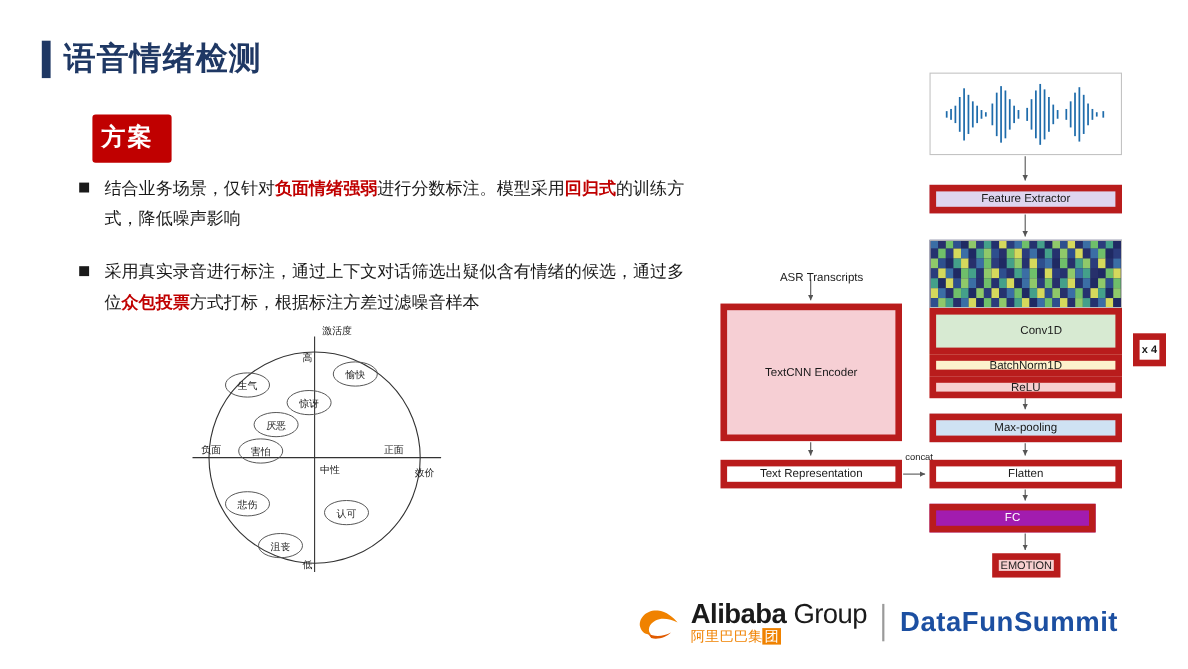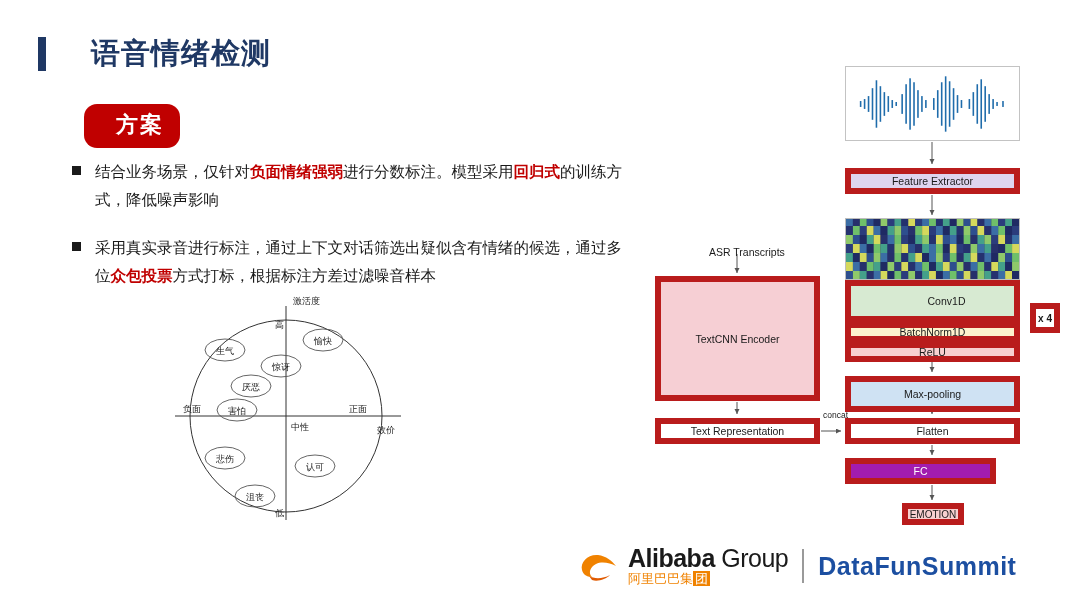--- a/index.html
+++ b/index.html
@@ -21,21 +21,20 @@
     height: 608px;
   }
 
   
   .title-wrap {
     position: absolute;
     left: 38px;
     top: 34px;
     display: flex;
     align-items: center;
-    gap: 33px;
   }
   .title-bar {
     width: 8px;
     height: 34px;
     background: #1f3864;
     margin-right: 12px;
   }
   .title-text {
     font-size: 29px;
     font-weight: bold;
@@ -45,22 +44,22 @@
 
   
   .badge {
     position: absolute;
     left: 84px;
     top: 104px;
     background: #c00000;
     color: #ffffff;
     font-size: 22px;
     font-weight: bold;
-    padding: 6px 16px 8px 32px;
-    border-radius: 13px;
+    padding: 6px 16px 8px 8px;
+    border-radius: 3px;
     letter-spacing: 2px;
   }
 
   
   .bullets {
     position: absolute;
     left: 72px;
     top: 158px;
     width: 560px;
   }
@@ -139,21 +138,21 @@
   }
   .relu-box {
     left: 200px; top: 284px; width: 175px; height: 20px;
     background: #f7cfcf;
   }
   .x4-box {
     left: 385px; top: 245px; width: 30px; height: 30px;
     background: #ffffff; font-weight: bold; font-size: 10px;
   }
   .max-box {
-    left: 200px; top: 318px; width: 175px; height: 36px;
+    left: 200px; top: 318px; width: 175px; height: 26px;
     background: #cfe2f3;
   }
   .flatten-box {
     left: 200px; top: 360px; width: 175px; height: 26px;
     background: #ffffff;
   }
   .fc-box {
     left: 200px; top: 400px; width: 151px; height: 26px;
     background: #a21caf; color: #ffffff;
   }

